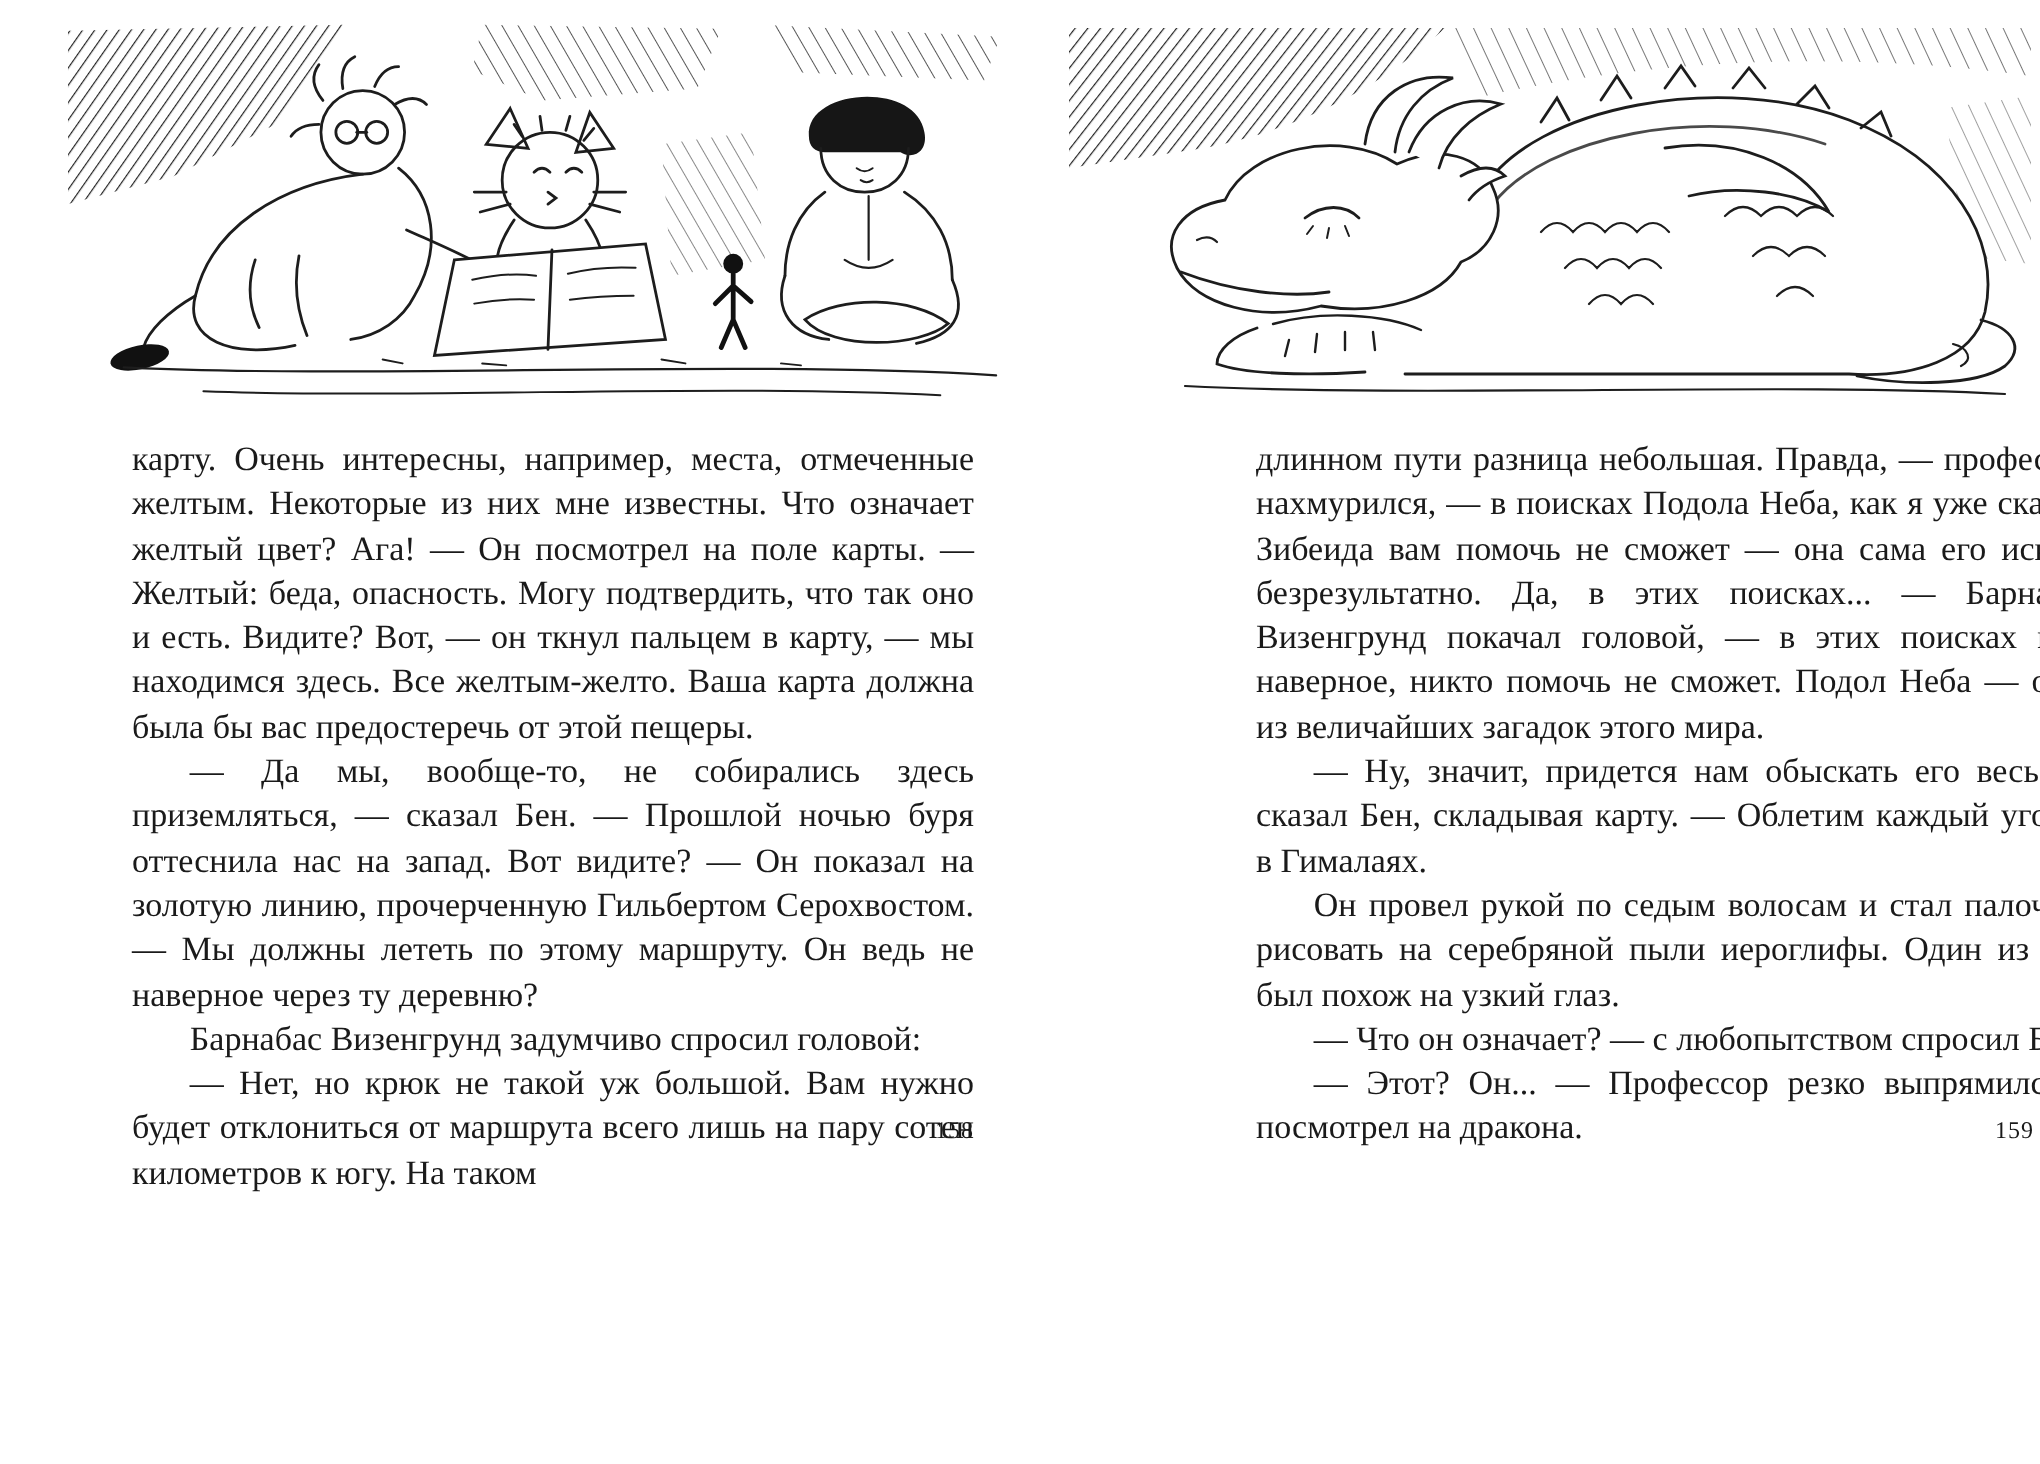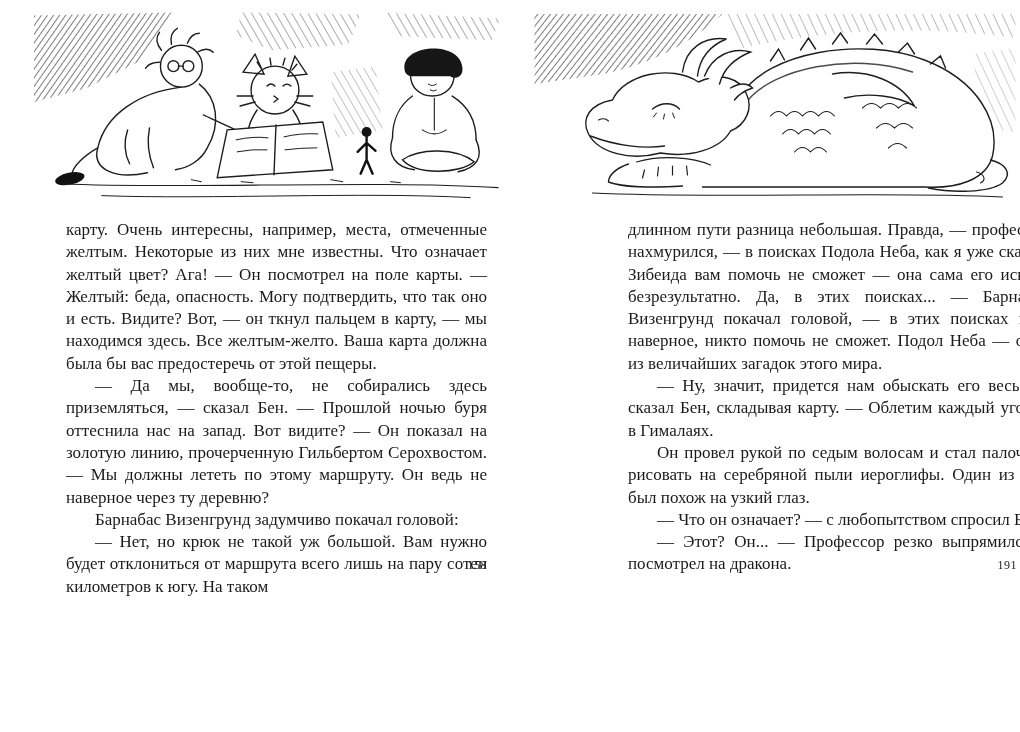--- a/index.html
+++ b/index.html
@@ -101,21 +101,21 @@
           <path d="M30,174 C150,180 340,170 468,178" stroke-width="1.1"></path>
           <path d="M70,186 C180,190 330,182 440,188" stroke-width="1"></path>
           <path d="M160,170 l10,2 M210,172 l12,1 M300,170 l12,2 M360,172 l10,1" stroke-width="1"></path>
         </g>
       </svg>
     </figure>
 
     <div class="text">
       <p class="cont">карту. Очень интересны, например, места, отмеченные желтым. Некоторые из них мне известны. Что означает желтый цвет? Ага! — Он посмотрел на поле карты. — Желтый: беда, опасность. Могу подтвердить, что так оно и есть. Видите? Вот, — он ткнул пальцем в карту, — мы находимся здесь. Все желтым-желто. Ваша карта должна была бы вас предостеречь от этой пещеры.</p>
       <p>— Да мы, вообще-то, не собирались здесь приземляться, — сказал Бен. — Прошлой ночью буря оттеснила нас на запад. Вот видите? — Он показал на золотую линию, прочерченную Гильбертом Серохвостом. — Мы должны лететь по этому маршруту. Он ведь не наверное через ту деревню?</p>
-      <p>Барнабас Визенгрунд задумчиво покачал головой:</p>
+      <p>Барнабас Визенгрунд задумчиво спросил головой:</p>
       <p>— Нет, но крюк не такой уж большой. Вам нужно будет отклониться от маршрута всего лишь на пару сотен километров к югу. На таком</p>
     </div>
 
     <div class="pagenum">158</div>
   </section>
 
   <section class="page page-right">
 
     <figure class="illus">
       <svg viewBox="0 0 485 192">
@@ -165,16 +165,16 @@
     </figure>
 
     <div class="text">
       <p class="cont">длинном пути разница небольшая. Правда, — профессор нахмурился, — в поисках Подола Неба, как я уже сказал, Зибеида вам помочь не сможет — она сама его искала безрезультатно. Да, в этих поисках... — Барнабас Визенгрунд покачал головой, — в этих поисках вам, наверное, никто помочь не сможет. Подол Неба — одна из величайших загадок этого мира.</p>
       <p>— Ну, значит, придется нам обыскать его весь, — сказал Бен, складывая карту. — Облетим каждый уголок в Гималаях.</p>
       <p>Он провел рукой по седым волосам и стал палочкой рисовать на серебряной пыли иероглифы. Один из них был похож на узкий глаз.</p>
       <p>— Что он означает? — с любопытством спросил Бен.</p>
       <p>— Этот? Он... — Профессор резко выпрямился и посмотрел на дракона.</p>
     </div>
 
-    <div class="pagenum">191</div>
+    <div class="pagenum">159</div>
   </section>
 
 </div>
 
 </body></html>

